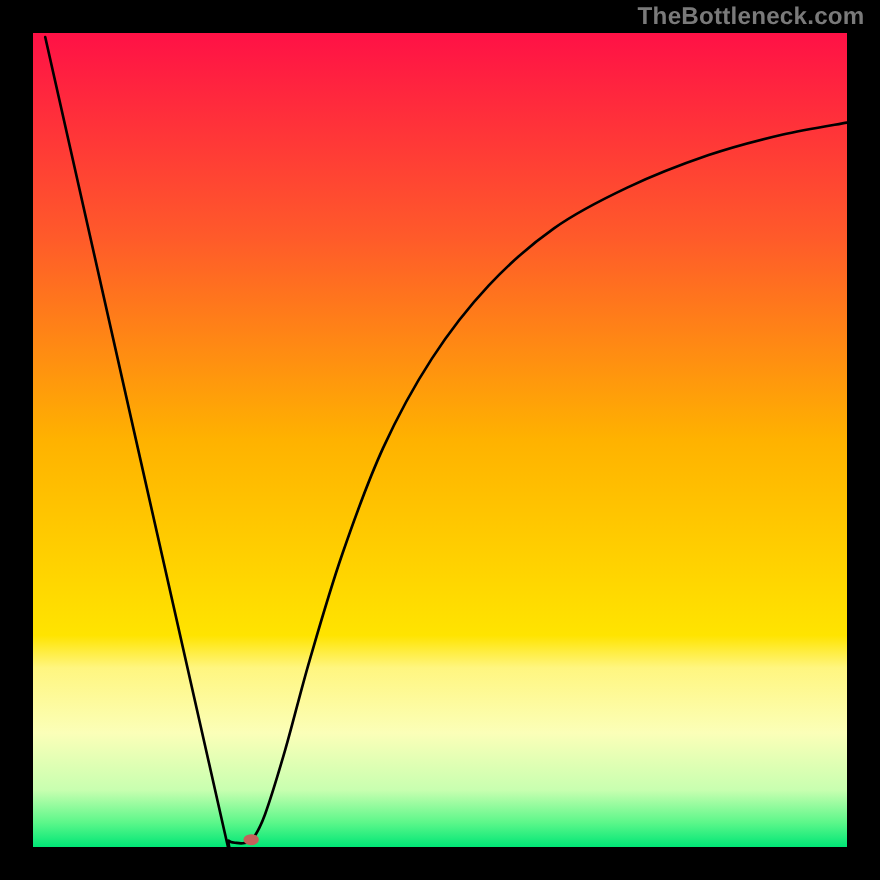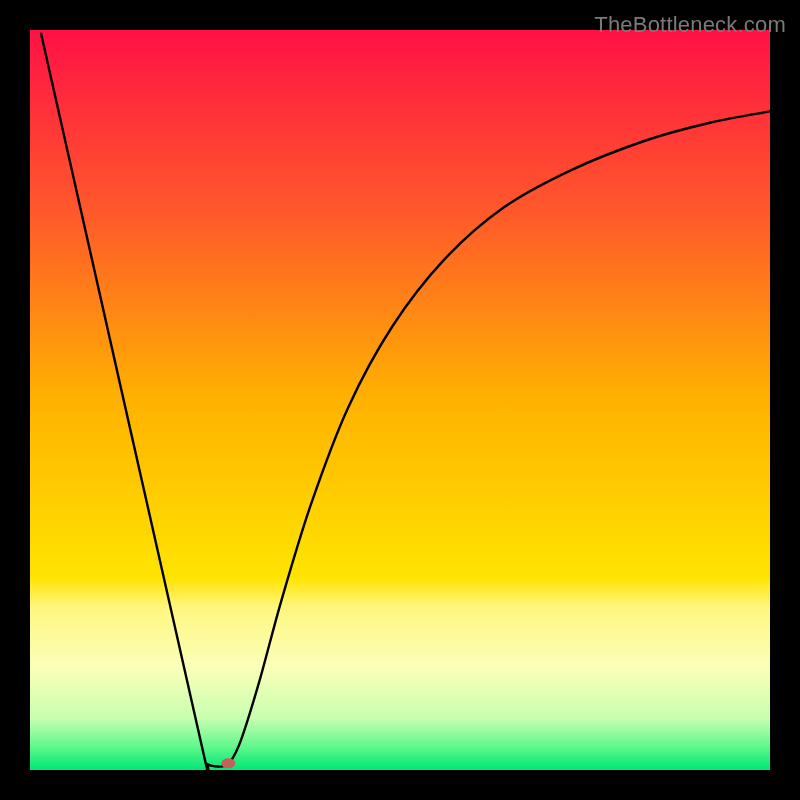--- a/index.html
+++ b/index.html
@@ -11,26 +11,26 @@
     font-family: Arial, Helvetica, sans-serif;
   }
   .frame {
     position: relative;
     width: 800px;
     height: 800px;
     background: #000;
   }
   .watermark {
     position: absolute;
-    top: 12px;
+    top: 2px;
     right: 14px;
     color: #7a7a7a;
     font-size: 22px;
     letter-spacing: 0.2px;
-    font-weight: 400;
+    font-weight: 700;
     z-index: 10;
   }
   .plot-outer {
     position: absolute;
     left: 30px;
     top: 30px;
     width: 740px;
     height: 740px;
     background: #000;
   }

